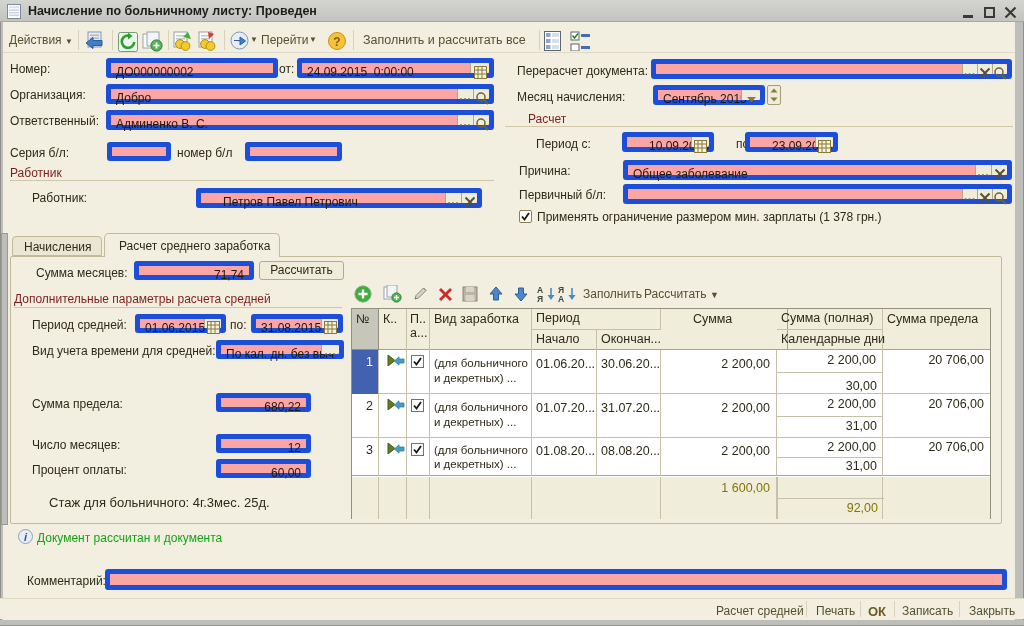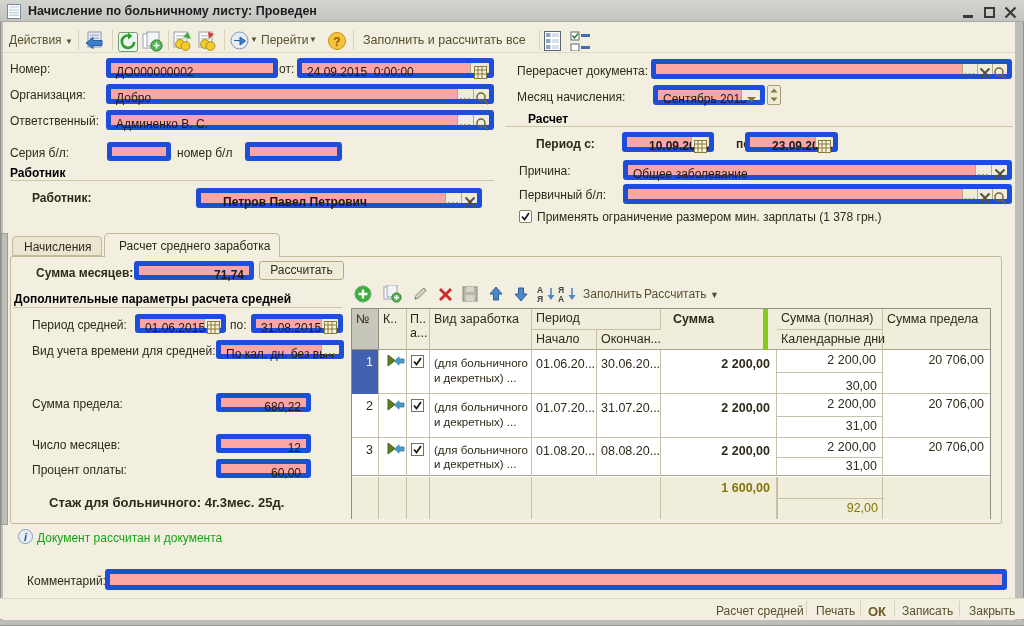--- a/index.html
+++ b/index.html
@@ -15,23 +15,23 @@
 
 #toolbar { left:3px; top:23px; width:1012px; height:30px; background:#f2efe0; border-bottom:1px solid #dedac6; }
 .tbtxt { color:#55502e; font-size:12px; }
 .tsep { position:absolute; top:4px; width:1px; height:20px; background:#d6d2bc; }
 
 .fld { position:absolute; background:#fca5a5; border:5px solid #1d4ed8; border-radius:3px; height:20px; font-size:12px; color:#1d1a0d; }
 .fld .v { position:absolute; left:5px; top:2px; white-space:nowrap; }
 .fld .vr { position:absolute; right:5px; top:2px; white-space:nowrap; }
 .btnin { position:absolute; top:0; bottom:0; background:#efecd9; border-left:1px solid #b3aa7f; color:#6d6433; text-align:center; }
 .lbl { position:absolute; white-space:nowrap; }
-.hdr { position:absolute; color:#000000; font-weight:bold; white-space:nowrap; font-size:12px; }
+.hdr { position:absolute; color:#7f1d1d; font-weight:normal; white-space:nowrap; font-size:12px; }
 .gline { position:absolute; height:1px; background:#cfc8a8; }
-.bold { font-weight:bold;padding-left:17px; }
+.bold { font-weight:normal;padding-left:17px; }
 </style>
 </head>
 <body>
 
 <div id="titlebar" class="abs"></div>
 <svg class="abs" style="left:7px;top:4px" width="14" height="15">
     <rect x="0.5" y="0.5" width="13" height="14" fill="#fdfdfd" stroke="#7b8ba0"></rect>
     <rect x="2" y="2" width="10" height="2.2" fill="#dfe5ee"></rect>
     <rect x="2" y="5.4" width="10" height="1.4" fill="#c9d2e0"></rect>
     <rect x="2" y="8" width="10" height="1.4" fill="#c9d2e0"></rect>
@@ -379,21 +379,21 @@
     </div>
   <div class="abs" style="left:180px;top:0;width:129px;height:21px;border-right:1px solid #c6c0a8;border-bottom:1px solid #c6c0a8">
       <span style="position:absolute;left:4px;top:2px">Период</span>
     </div>
   <div class="abs" style="left:180px;top:21px;width:65px;height:20px;border-right:1px solid #c6c0a8">
       <span style="position:absolute;left:4px;top:2px">Начало</span>
     </div>
   <div class="abs" style="left:245px;top:21px;width:64px;height:20px">
       <span style="position:absolute;left:4px;top:2px">Окончан...</span>
     </div>
-  <div class="abs" style="left:300px;top:0;width:116px;height:41px;border-right:5px solid #84cc16">
+  <div class="abs" style="left:320px;top:0;width:116px;height:41px;border-right:1px solid #84cc16">
       <span class="bold" style="position:absolute;left:4px;top:3px">Сумма</span>
     </div>
   <div class="abs" style="left:425px;top:0;width:106px;height:21px;border-right:1px solid #c6c0a8;border-bottom:1px solid #c6c0a8">
       <span style="position:absolute;left:4px;top:2px">Сумма (полная)</span>
     </div>
   <div class="abs" style="left:425px;top:21px;width:106px;height:20px;border-right:1px solid #c6c0a8">
       <span style="position:absolute;left:4px;top:2px;white-space:nowrap">Календарные дни</span>
     </div>
   <div class="abs" style="left:531px;top:0;width:107px;height:41px">
       <span style="position:absolute;left:4px;top:3px">Сумма предела</span>

